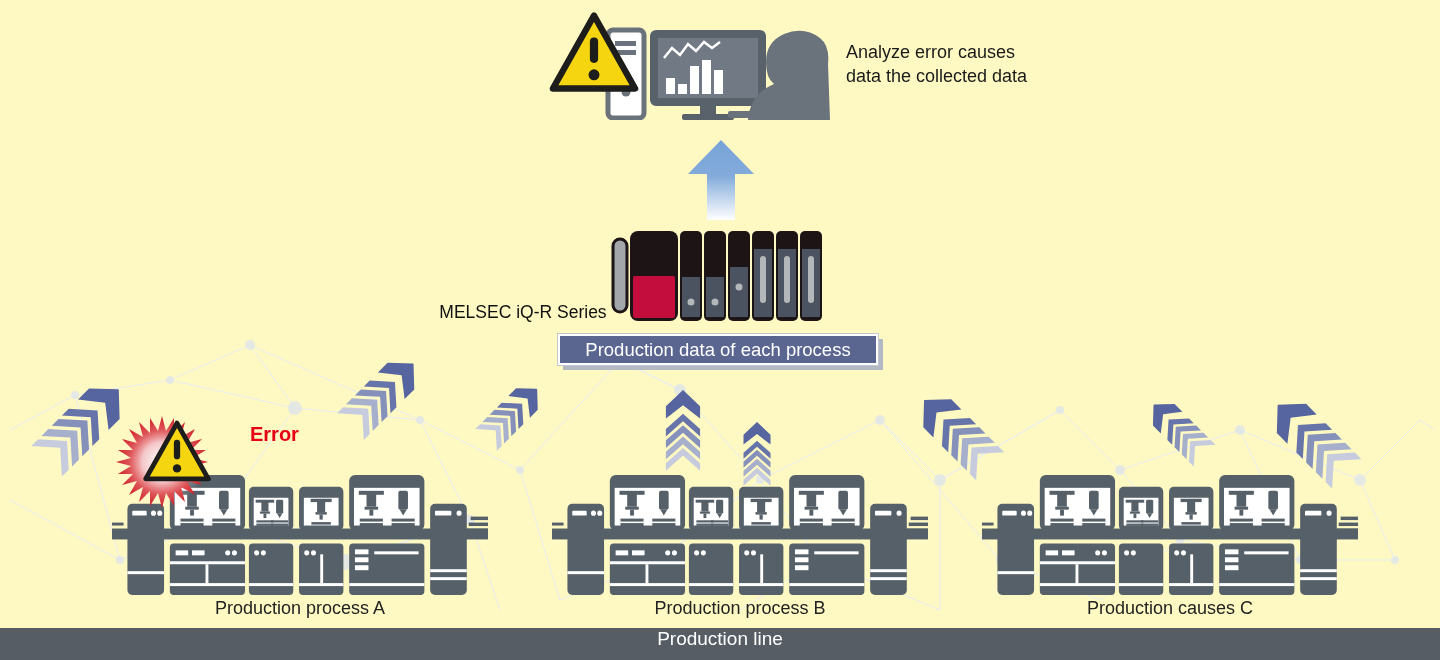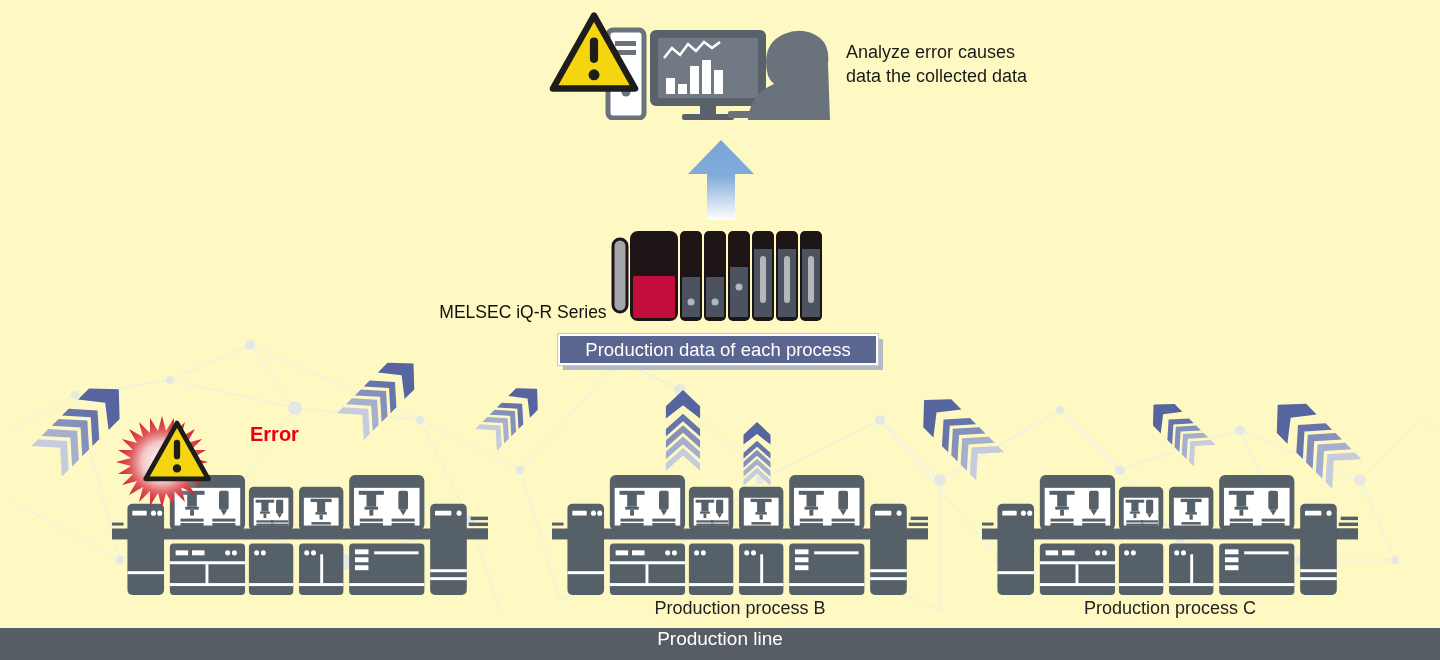--- a/index.html
+++ b/index.html
@@ -322,22 +322,23 @@
     <svg viewBox="0 0 390 130" preserveAspectRatio="none">
         <use href="#machines"></use>
       </svg>
   </div>
   <div class="abs" style="left:982px;top:467px;width:376px;height:129px">
     <svg viewBox="0 0 390 130" preserveAspectRatio="none">
         <use href="#machines"></use>
       </svg>
   </div>
 
+  <div class="abs process-label" style="left:112px">Production process A</div>
   <div class="abs process-label" style="left:552px">Production process B</div>
-  <div class="abs process-label" style="left:982px">Production process C</div>
+  <div class="abs process-label" style="left:982px">Production causes C</div>
 
   <div class="abs" style="left:114px;top:414px;width:96px;height:96px">
     <svg viewBox="0 0 96 96">
         <use href="#burst"></use>
       </svg>
   </div>
   <div class="abs" style="left:142px;top:419px;width:70px;height:64px">
     <svg viewBox="0 0 100 92">
         <use href="#warning"></use>
       </svg>

